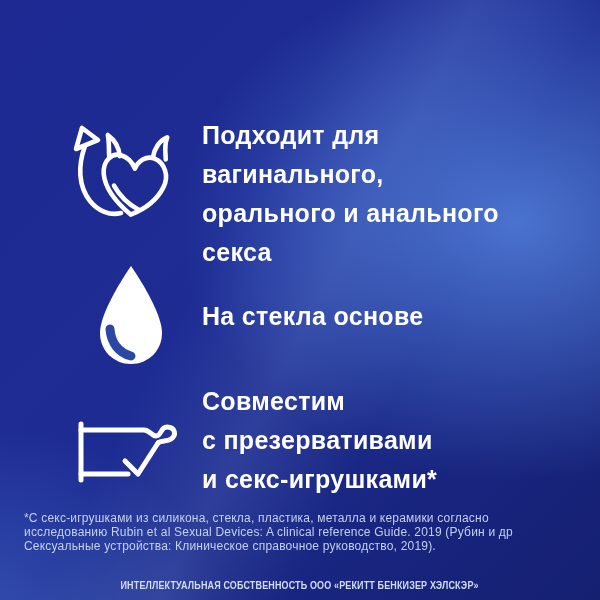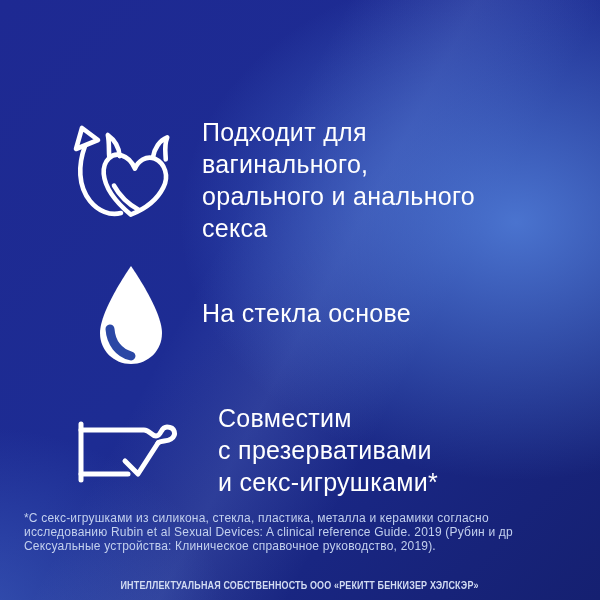--- a/index.html
+++ b/index.html
@@ -11,26 +11,26 @@
     position:relative; width:600px; height:600px; overflow:hidden;
     background:
       radial-gradient(ellipse 560px 430px at 86% 37%, rgba(86,134,224,0.80) 0%, rgba(86,134,224,0) 60%),
       linear-gradient(118deg, rgba(150,185,245,0) 38%, rgba(160,190,245,0.14) 52%, rgba(150,185,245,0) 66%),
       radial-gradient(ellipse 430px 330px at -4% 103%, rgba(74,114,206,0.50) 0%, rgba(74,114,206,0) 58%),
       linear-gradient(135deg, #1e2992 0%, #1d2c93 45%, #152071 100%);
   }
   .icon { position:absolute; }
   .icon svg { display:block; width:100%; height:100%; }
   .headline {
-    position:absolute; left:202px; color:#ffffff; font-weight:400;
-    font-size:25px; line-height:32px; letter-spacing:0.3px; white-space:pre-line;
+    position:absolute; left:202px; color:#ffffff; font-weight:700;
+    font-size:25px; line-height:39px; letter-spacing:0.3px; white-space:pre-line;
   }
   .h1 { top:116px; width:375px; }
   .h2 { top:297px; width:375px; }
-  .h3 { top:402px; width:375px;margin-left:16px; }
+  .h3 { top:382px; width:375px; }
   .icon-devil  { left:70px;  top:121px; width:112px; height:102px; }
   .icon-drop   { left:94px;  top:262px; width:74px;  height:106px; }
   .icon-condom { left:74px;  top:421px; width:112px; height:62px; }
   .footnote {
     position:absolute; left:24px; top:512px; width:560px;
     color:#c3d0ee; font-size:12px; line-height:13.8px; letter-spacing:0.2px;
     white-space:pre-line; font-weight:400;
   }
   .legal-wrap {
     position:absolute; left:0; top:579px; width:600px;

